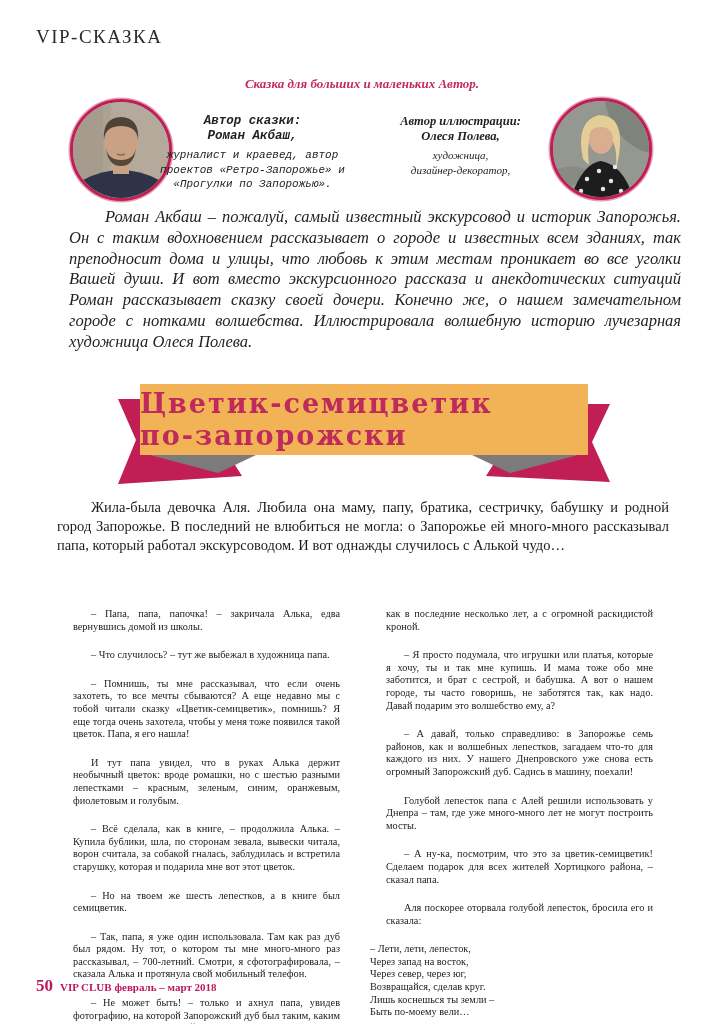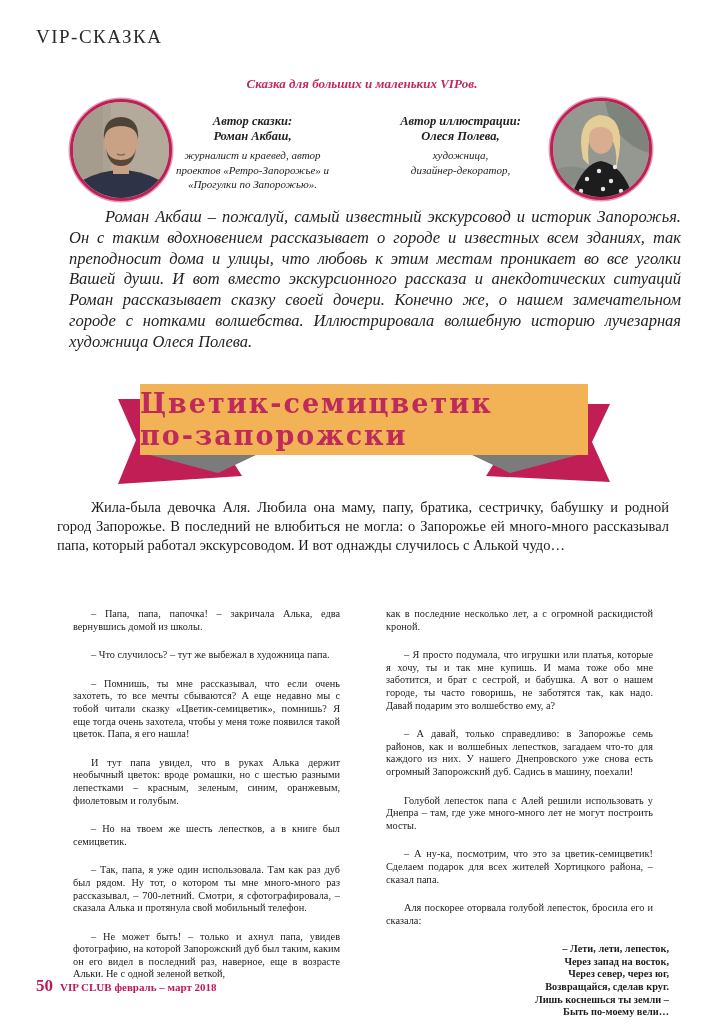--- a/index.html
+++ b/index.html
@@ -16,21 +16,21 @@
     font-size:13px;font-weight:bold;font-style:italic;color:#c4295e;
   }
   .photo-frame{
     position:absolute;width:96px;height:96px;border-radius:50%;
     border:3px solid #c01e55;box-shadow:0 0 0 1.5px #e29cb6;overflow:hidden;background:#aaa;
   }
   .photo-frame svg{display:block;width:100%;height:100%;}
   .photo-left{left:70px;top:99px;}
   .photo-right{left:550px;top:98px;}
   .bio{position:absolute;text-align:center;font-style:italic;color:#222;}
-  .bio-left{left:150px;top:114px;width:205px;}
+  .bio-left{left:150px;top:114px;width:205px;font-family:Liberation Mono, monospace;}
   .bio-right{left:358px;top:114px;width:205px;}
   .bio .role,.bio .name{font-size:12.5px;font-weight:bold;line-height:15px;}
   .bio .bio-lines{margin-top:4px;}
   .bio .bio-line{font-size:11px;line-height:14.5px;}
   .intro{
     position:absolute;left:57px;top:207px;width:612px;
     font-style:italic;font-size:16.5px;line-height:20.8px;text-align:justify;
     text-indent:36px;color:#232323;margin-left:12px;
   }
   .banner{position:absolute;left:118px;top:382px;width:492px;height:106px;}
@@ -45,31 +45,31 @@
     position:absolute;left:57px;top:498px;width:612px;
     font-size:14.5px;line-height:19.2px;text-align:justify;text-indent:34px;color:#1c1c1c;
   }
   .columns{
     position:absolute;left:57px;top:592px;width:612px;display:flex;gap:14px;
   }
   .col{width:299px;font-size:10.3px;line-height:12.6px;text-align:justify;color:#1c1c1c;}
   .col p{margin:16px;text-indent:18px;}
   .col p.no-indent{text-indent:0;}
   .verse{margin:0;}
-  .verse .verse-line{text-align:right;text-indent:0;line-height:12.6px;font-weight:bold;}
+  .verse .verse-line{text-align:left;text-indent:0;line-height:12.6px;}
   .footer{position:absolute;left:36px;top:976px;color:#be185d;font-weight:bold;}
   .footer .page-num{font-size:17px;vertical-align:baseline;}
   .footer .edition{font-size:11px;margin-left:7px;}
 </style>
 </head>
 <body>
 
 <div class="rubric">VIP-СКАЗКА</div>
 
-<div class="subtitle">Сказка для больших и маленьких VIPов.</div>
+<div class="subtitle">Сказка для больших и маленьких Автор.</div>
 
 <div class="photo-frame photo-left">
   <svg viewBox="0 0 96 96">
     <rect width="96" height="96" fill="#b3aa9c"></rect>
     <rect width="30" height="96" fill="#a59c8e"></rect>
     <rect x="30" width="8" height="96" fill="#aca292"></rect>
     <path d="M6,96 L10,78 Q48,58 86,78 L90,96 Z" fill="#2e3348"></path>
     <path d="M40,62 h16 v10 h-16 z" fill="#c9a184"></path>
     <ellipse cx="48" cy="40" rx="17" ry="20" fill="#c9a184"></ellipse>
     <path d="M31,38 Q29,16 48,15 Q67,16 65,38 Q64,24 48,24 Q32,24 31,38 Z" fill="#4e4337"></path>
@@ -133,20 +133,21 @@
 </div>
 
 <div class="lead">Жила-была девочка Аля. Любила она маму, папу, братика, сестричку, бабушку и родной город Запорожье. В последний не влюбиться не могла: о Запорожье ей много-много рассказывал папа, который работал экскурсоводом. И вот однажды случилось с Алькой чудо…</div>
 
 <div class="columns">
   <div class="col">
       <p class="para">– Папа, папа, папочка! – закричала Алька, едва вернувшись домой из школы.</p>
       <p class="para">– Что случилось? – тут же выбежал в художница папа.</p>
       <p class="para">– Помнишь, ты мне рассказывал, что если очень захотеть, то все мечты сбываются? А еще недавно мы с тобой читали сказку «Цветик-семицветик», помнишь? Я еще тогда очень захотела, чтобы у меня тоже появился такой цветок. Папа, я его нашла!</p>
       <p class="para">И тут папа увидел, что в руках Алька держит необычный цветок: вроде ромашки, но с шестью разными лепестками – красным, зеленым, синим, оранжевым, фиолетовым и голубым.</p>
+      <p class="para">– Всё сделала, как в книге, – продолжила Алька. – Купила бублики, шла, по сторонам зевала, вывески читала, ворон считала, за собакой гналась, заблудилась и встретила старушку, которая и подарила мне вот этот цветок.</p>
       <p class="para">– Но на твоем же шесть лепестков, а в книге был семицветик.</p>
       <p class="para">– Так, папа, я уже один использовала. Там как раз дуб был рядом. Ну тот, о котором ты мне много-много раз рассказывал, – 700-летний. Смотри, я сфотографировала, – сказала Алька и протянула свой мобильный телефон.</p>
       <p class="para">– Не может быть! – только и ахнул папа, увидев фотографию, на которой Запорожский дуб был таким, каким он его видел в последний раз, наверное, еще в возрасте Альки. Не с одной зеленой веткой,</p>
     </div>
   <div class="col">
     <p class="no-indent">как в последние несколько лет, а с огромной раскидистой кроной.</p>
     <span><p class="para">– Я просто подумала, что игрушки или платья, которые я хочу, ты и так мне купишь. И мама тоже обо мне заботится, и брат с сестрой, и бабушка. А вот о нашем городе, ты часто говоришь, не заботятся так, как надо. Давай подарим это волшебство ему, а?</p><p class="para">– А давай, только справедливо: в Запорожье семь районов, как и волшебных лепестков, загадаем что-то для каждого из них. У нашего Днепровского уже снова есть огромный Запорожский дуб. Садись в машину, поехали!</p><p class="para">Голубой лепесток папа с Алей решили использовать у Днепра – там, где уже много-много лет не могут построить мосты.</p><p class="para">– А ну-ка, посмотрим, что это за цветик-семицветик! Сделаем подарок для всех жителей Хортицкого района, – сказал папа.</p><p class="para">Аля поскорее оторвала голубой лепесток, бросила его и сказала:</p></span>
     <div class="verse">
         <div class="verse-line">– Лети, лети, лепесток,</div>
         <div class="verse-line">Через запад на восток,</div>

